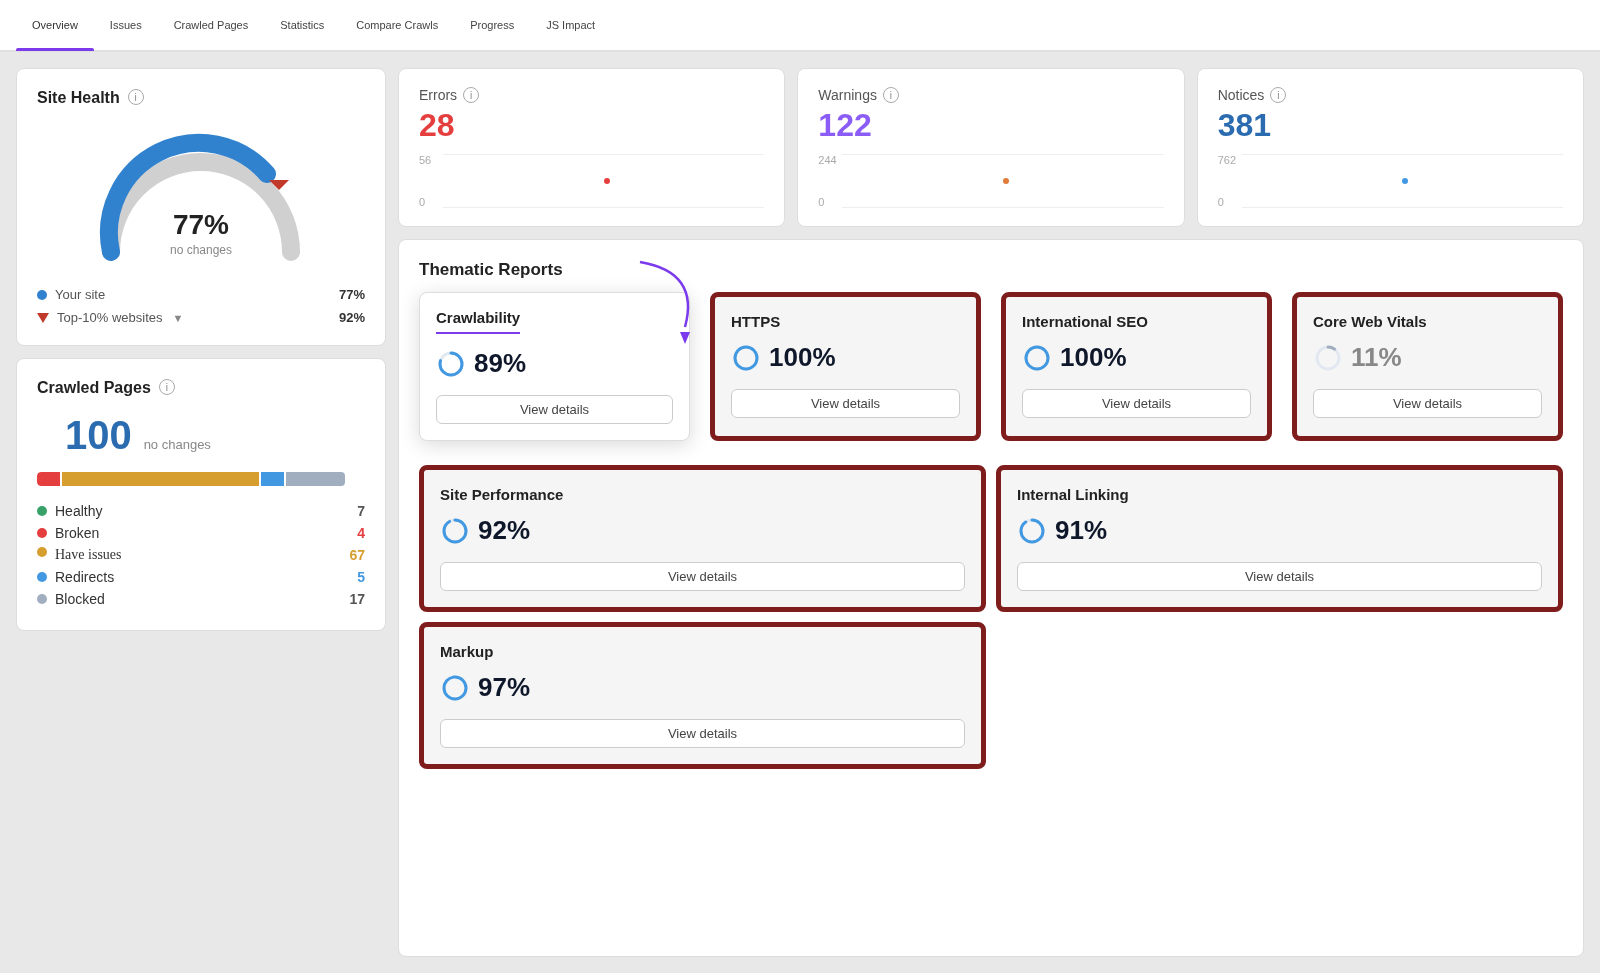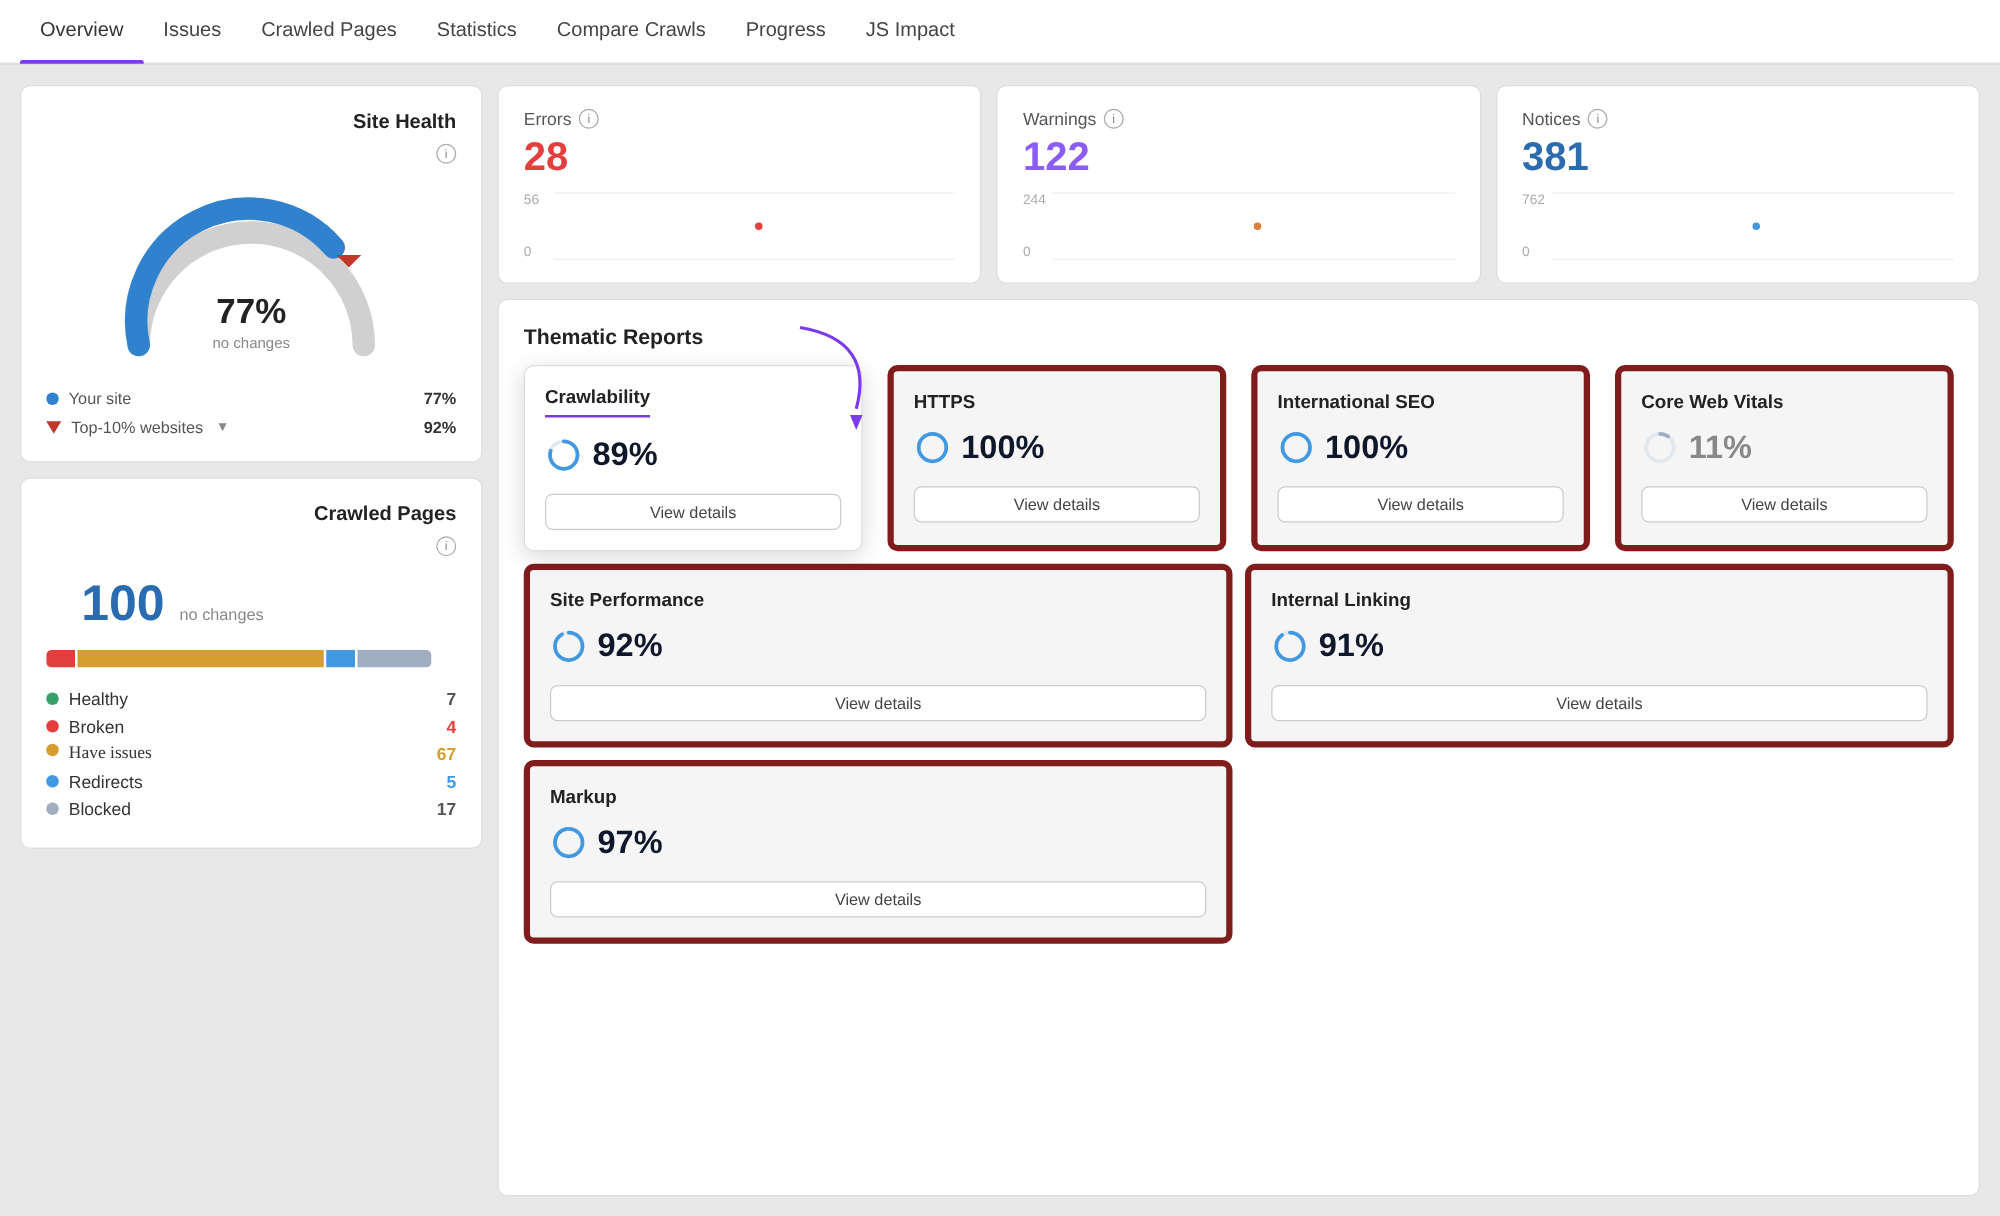--- a/index.html
+++ b/index.html
@@ -17,21 +17,21 @@
       display: flex;
       align-items: center;
       padding: 0 16px;
       height: 52px;
     }
     .nav-item {
       padding: 14px 16px;
       height: 52px;
       display: flex;
       align-items: center;
-      font-size: 16px;
+      font-size: 11px;
       color: #444;
       cursor: pointer;
       position: relative;
       white-space: nowrap;
     }
     .nav-item.active {
       color: #333;
       font-weight: 500;
     }
     .nav-item.active::after {
@@ -69,23 +69,22 @@
       padding: 20px;
       border: 1px solid #ddd;
     }
 
     .card-title {
       font-size: 16px;
       font-weight: 700;
       color: #222;
       margin-bottom: 4px;
       display: flex;
-      align-items: flex-end;
+      align-items: flex-start;
       gap: 8px;
-      flex-direction: column;
     }
     .info-icon {
       width: 16px;
       height: 16px;
       border-radius: 50%;
       border: 1px solid #aaa;
       display: inline-flex;
       align-items: center;
       justify-content: center;
       font-size: 10px;
@@ -279,21 +278,21 @@
     .thematic-title {
       font-size: 17px;
       font-weight: 700;
       color: #222;
       margin-bottom: 12px;
     }
     .thematic-grid {
       display: grid;
       grid-template-columns: repeat(4, 1fr);
       gap: 20px;
-      margin-bottom: 10px;
+      margin-bottom: 24px;
     }
     .thematic-card {
       background: #f5f5f5;
       border-radius: 8px;
       padding: 16px;
       border: 5px solid #7f1d1d;
       position: relative;
     }
     .thematic-card.highlighted {
       background: #fff;

